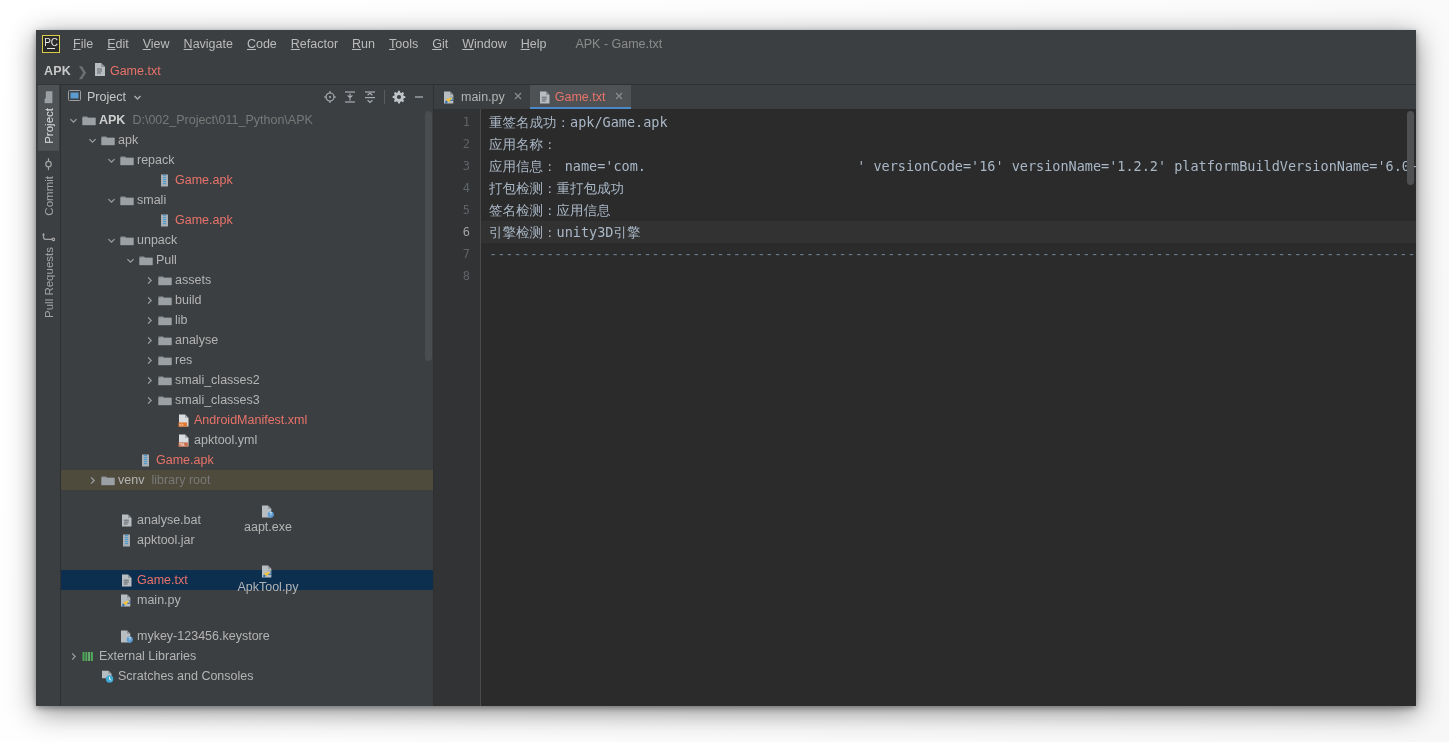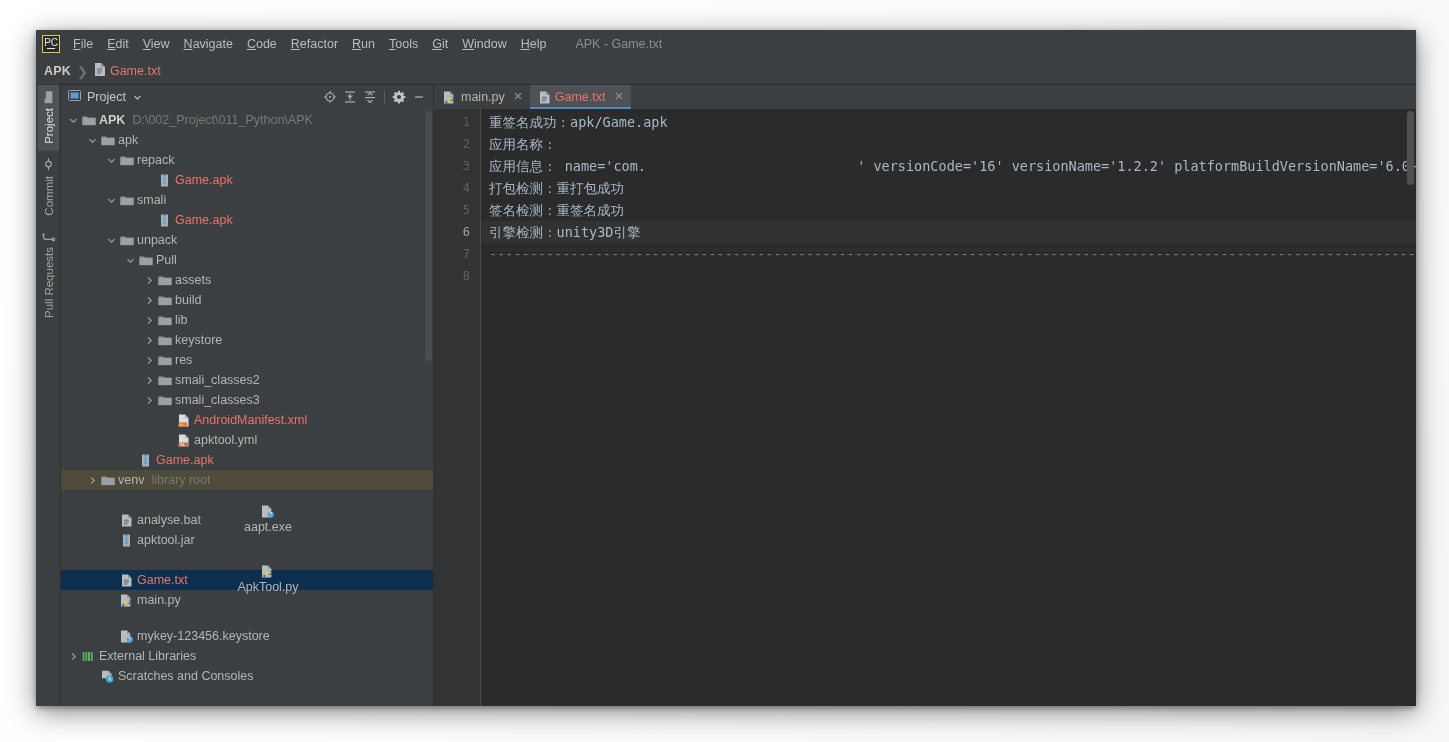--- a/index.html
+++ b/index.html
@@ -646,21 +646,21 @@
                 <svg width="9" height="9" viewBox="0 0 9 9">
                   <path d="M3.1 1.4l3.1 3.1-3.1 3.1" fill="none" stroke="#9a9fa3" stroke-width="1.25"></path>
                 </svg>
               </span>
               <span class="ico">
                 <svg width="14" height="12" viewBox="0 0 14 12">
                   <path d="M0.5 2.5h4.5l1.2 1.3h7.3v7.2H0.5z" fill="#8d9296"></path>
                   <path d="M0.5 3.8h13v7.4H0.5z" fill="#9aa0a4"></path>
                 </svg>
               </span>
-              <span class="lbl">keystore</span>
+              <span class="lbl">analyse</span>
             </div>
             <div class="tree-row" style="padding-left: 82px;">
               <span class="arrow">
                 <svg width="9" height="9" viewBox="0 0 9 9">
                   <path d="M3.1 1.4l3.1 3.1-3.1 3.1" fill="none" stroke="#9a9fa3" stroke-width="1.25"></path>
                 </svg>
               </span>
               <span class="ico">
                 <svg width="14" height="12" viewBox="0 0 14 12">
                   <path d="M0.5 2.5h4.5l1.2 1.3h7.3v7.2H0.5z" fill="#8d9296"></path>
@@ -918,21 +918,21 @@
             <div class="gline">5</div>
             <div class="gline cur">6</div>
             <div class="gline">7</div>
             <div class="gline">8</div>
           </div>
         <div id="code">
             <div class="cline">重签名成功：apk/Game.apk</div>
             <div class="cline">应用名称：</div>
             <div class="cline">应用信息： name='com.                          ' versionCode='16' versionName='1.2.2' platformBuildVersionName='6.0-2438415'</div>
             <div class="cline">打包检测：重打包成功</div>
-            <div class="cline">签名检测：重签名成功</div>
+            <div class="cline">签名检测：应用信息</div>
             <div class="cline cur">引擎检测：unity3D引擎</div>
             <div class="cline dashline">----------------------------------------------------------------------------------------------------------------------</div>
             <div class="cline"></div>
           </div>
         <div id="v-scroll">
           <div id="v-thumb"></div>
         </div>
       </div>
     </div>
 

